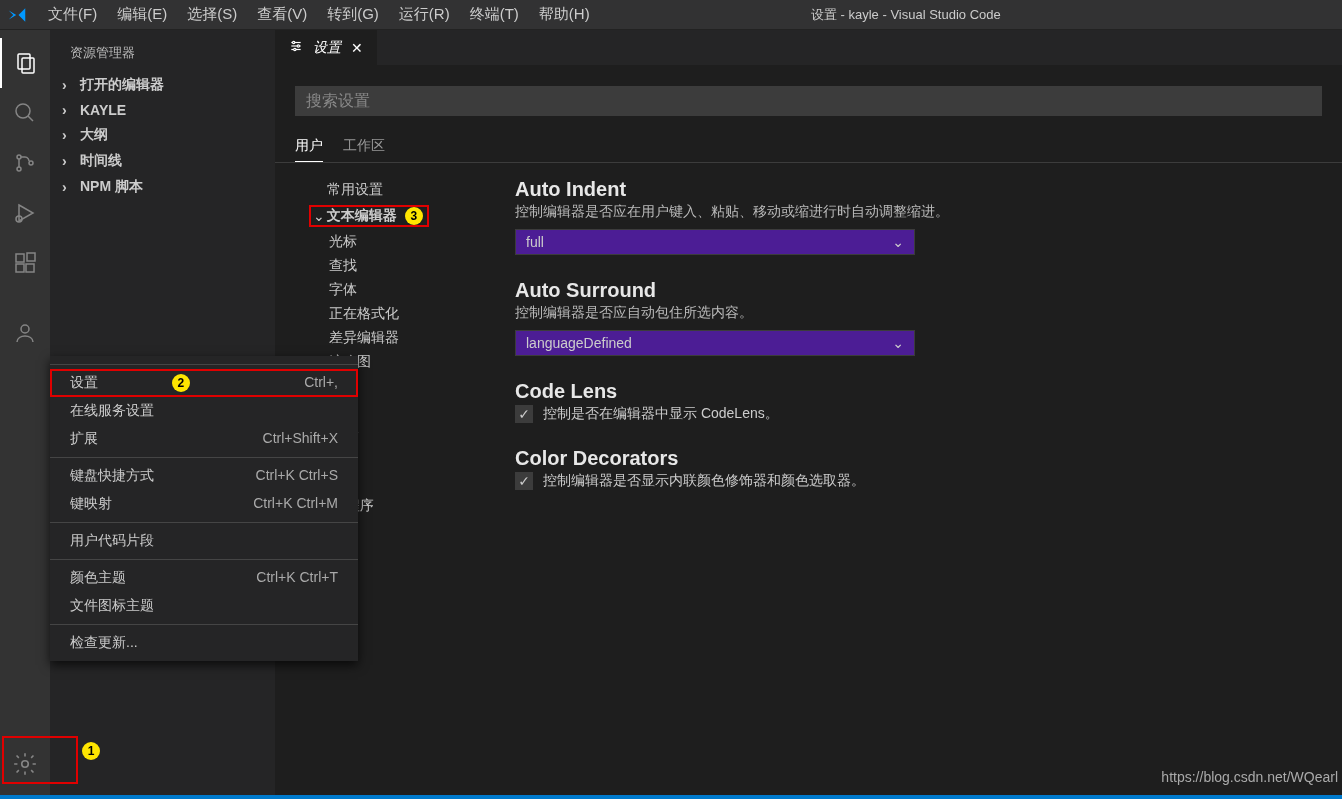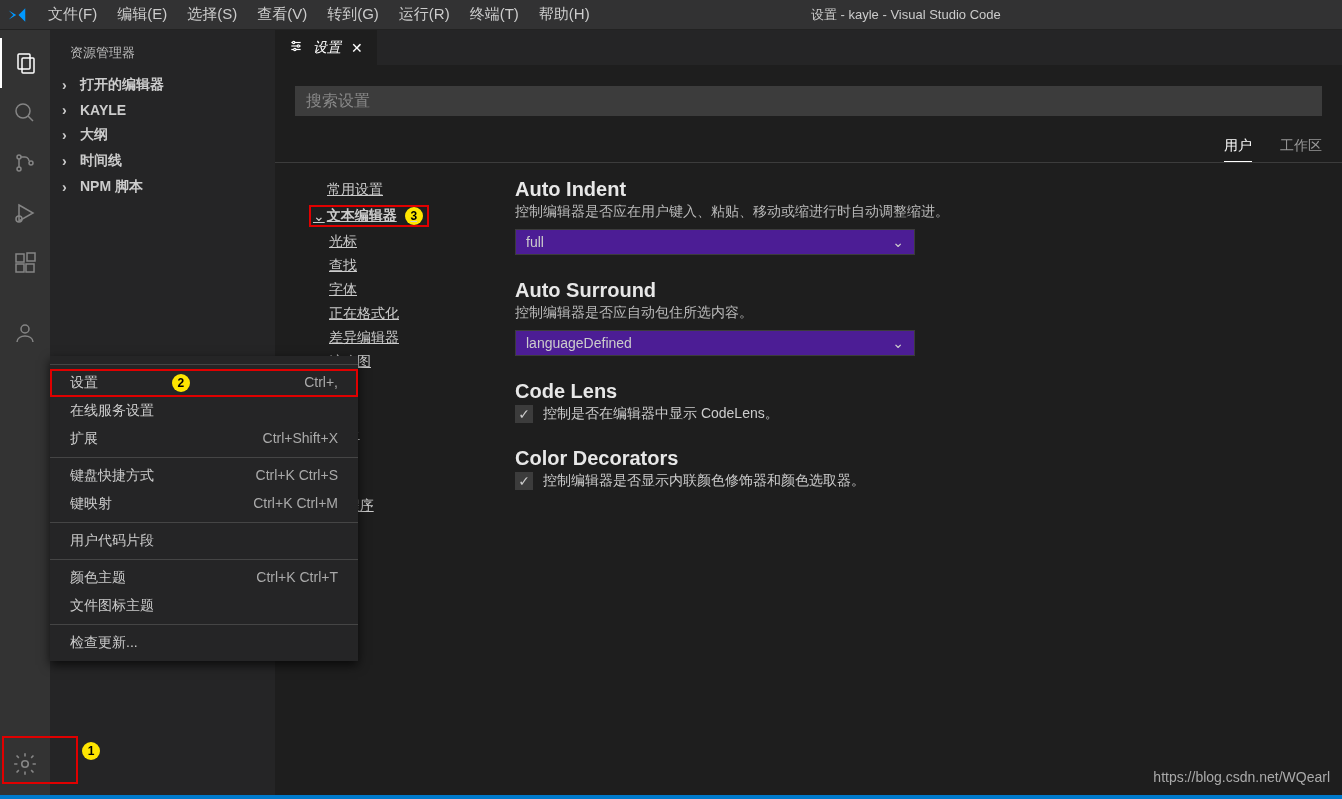--- a/index.html
+++ b/index.html
@@ -86,26 +86,26 @@
 }
 .search-input {
   background: transparent;
   border: none;
   color: #cccccc;
   width: 100%;
   outline: none;
   font-size: 16px;
 }
 .search-input::placeholder { color: #888; }
-.settings-tabs { display: flex; gap: 28px; padding: 0 20px; border-bottom: 1px solid #3c3c3c; justify-content: flex-end; }
+.settings-tabs { display: flex; gap: 20px; padding: 0 20px; border-bottom: 1px solid #3c3c3c; }
 .stab { padding: 6px 0; cursor: pointer; color: #999; }
 .stab.active { color: #fff; border-bottom: 1px solid #fff; }
 .settings-content { display: flex; padding-top: 15px; height: 100%; }
 .settings-nav { width: 220px; padding-left: 20px; font-size: 14px; }
-.snav-item { padding: 3px 0 3px 14px; color: #cccccc; cursor: pointer; display: flex; align-items: flex-start; gap: 4px; text-decoration: underline; }
+.snav-item { padding: 3px 0 3px 14px; color: #cccccc; cursor: pointer; display: flex; align-items: flex-start; gap: 4px; }
 .snav-sub { padding-left: 34px; }
 .snav-sub2 { padding-left: 14px; }
 .settings-details { flex: 1; padding-right: 30px; }
 .setting-block { margin-bottom: 24px; margin-left: 20px; }
 .setting-title { font-weight: bold; color: #e7e7e7; margin-bottom: 2px; font-size: 20px; }
 .setting-desc { color: #bbbbbb; font-size: 14px; margin-bottom: 8px; }
 .setting-select {
   background: #4c1d95;
   border: 1px solid #3c3c3c;
   padding: 4px 10px;
@@ -152,21 +152,21 @@
   font-size: 12px;
   display: flex;
   align-items: center;
   justify-content: center;
   font-weight: bold;
   z-index: 201;
 }
 .watermark {
   position: absolute;
   bottom: 14px;
-  right: 12px;
+  right: 4px;
   color: #aaaaaa;
   font-size: 14px;
   z-index: 50;
 }
 .statusbar {
   position: absolute;
   bottom: 0; left: 0; right: 0;
   height: 4px;
   background: #007acc;
 }

